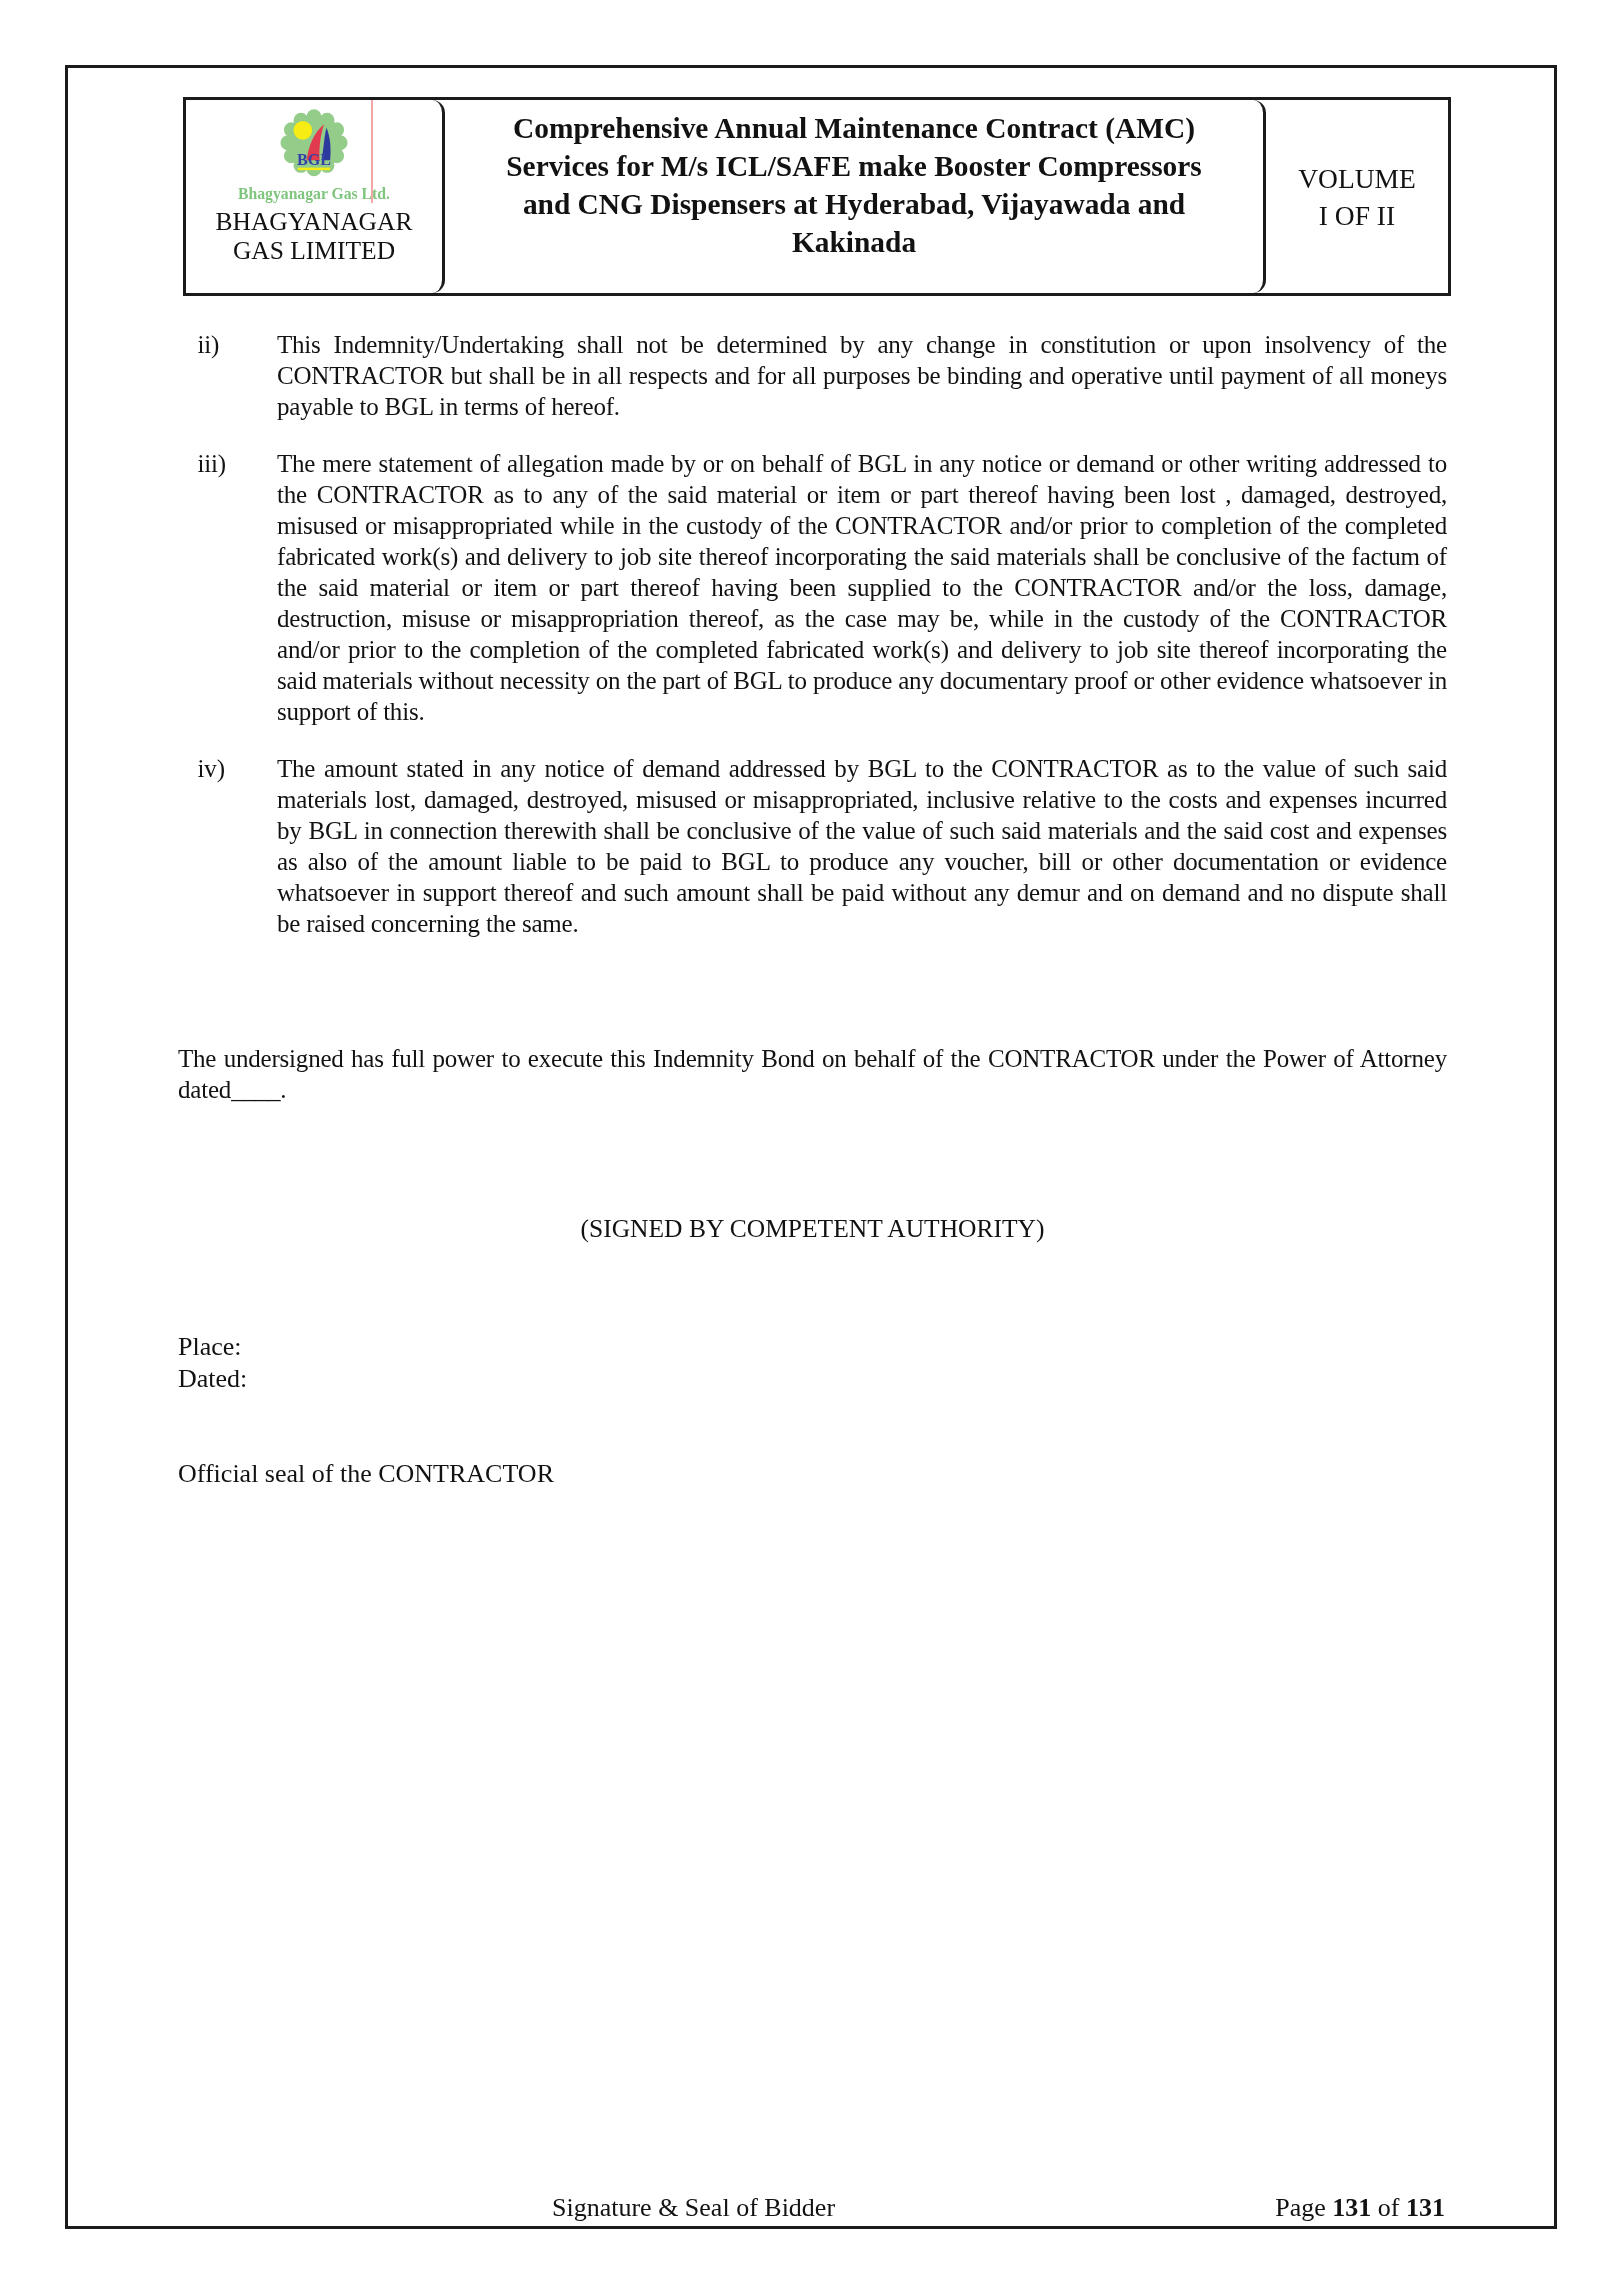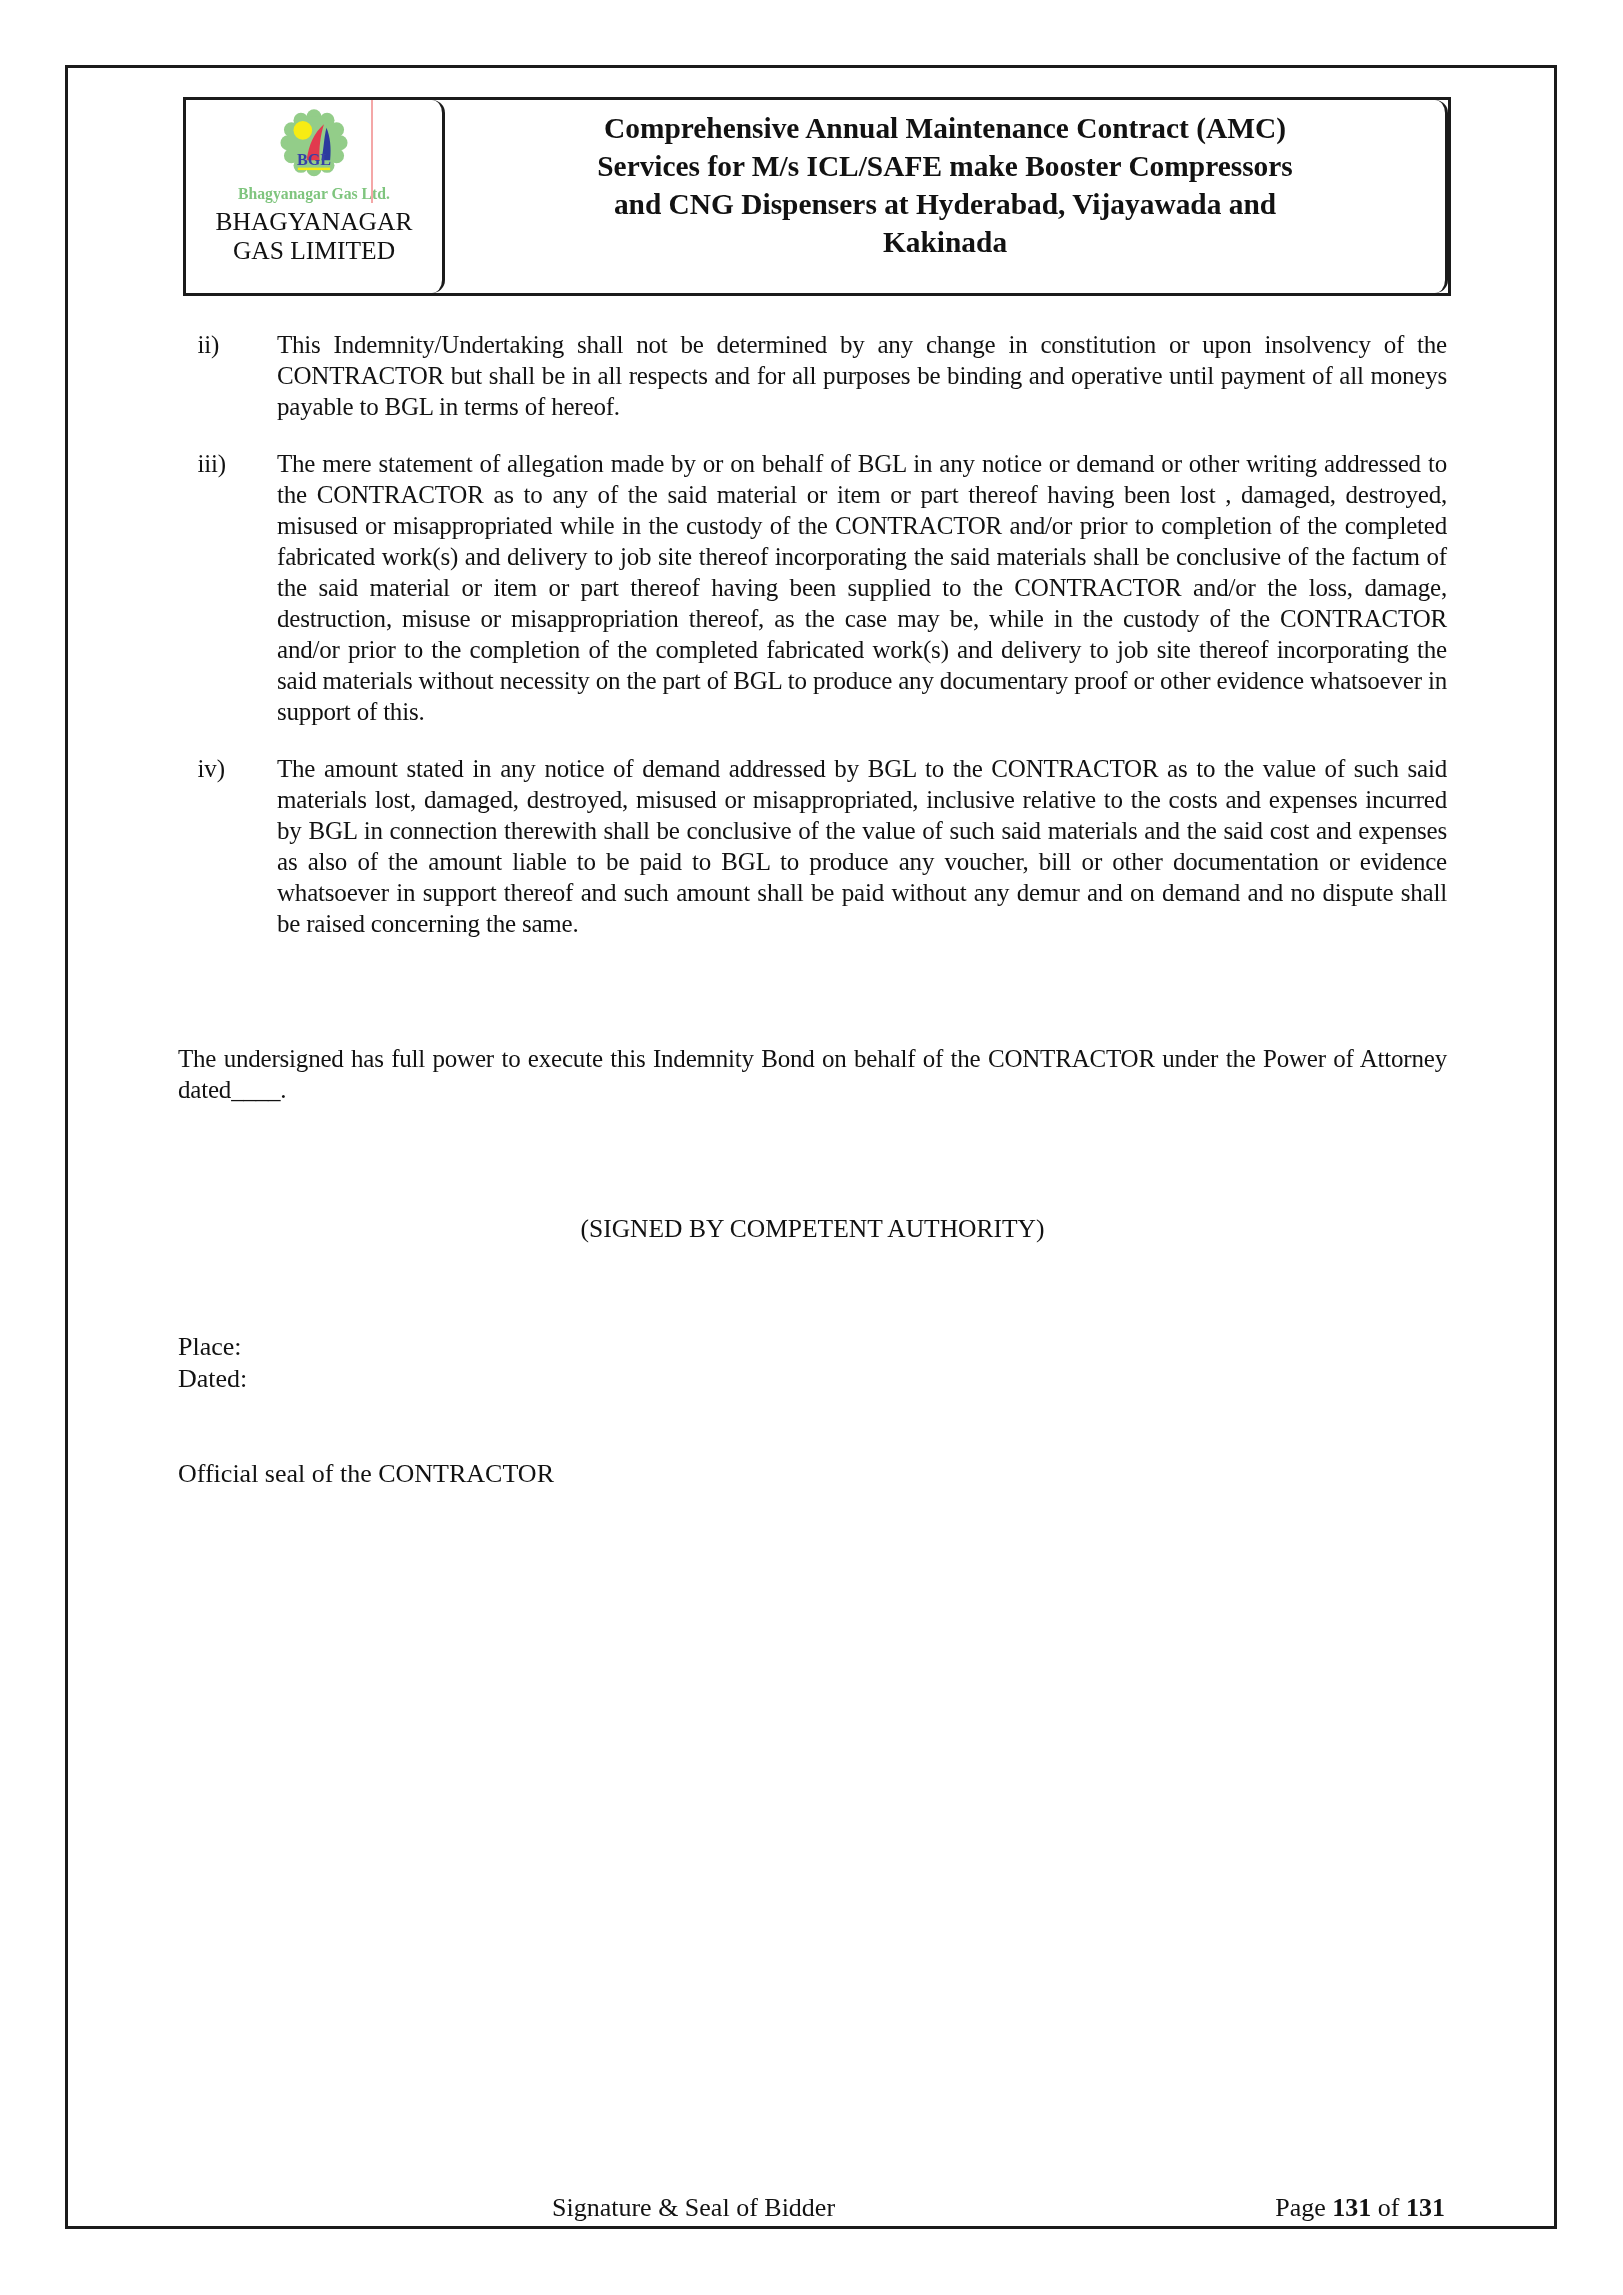--- a/index.html
+++ b/index.html
@@ -134,20 +134,24 @@
       <div class="pink-line"></div>
     </div>
 
     <div class="cell cell-title">
       <div>Comprehensive Annual Maintenance Contract (AMC)</div>
       <div>Services for M/s ICL/SAFE make Booster Compressors</div>
       <div>and CNG Dispensers at Hyderabad, Vijayawada and</div>
       <div>Kakinada</div>
     </div>
 
+    <div class="cell cell-volume">
+      <div>VOLUME</div>
+      <div>I OF II</div>
+    </div>
   </div>
 
   <div class="body-list">
     <div class="item">
       <span class="marker">ii)</span>
       <span>This Indemnity/Undertaking shall not be determined by any change in constitution or upon insolvency of the CONTRACTOR but shall be in all respects and for all purposes be binding and operative until payment of all moneys payable to BGL in terms of hereof.</span>
     </div>
     <div class="item">
       <span class="marker">iii)</span>
       <span>The mere statement of allegation made by or on behalf of BGL in any notice or demand or other writing addressed to the CONTRACTOR as to any of the said material or item or part thereof having been lost , damaged, destroyed, misused or misappropriated while in the custody of the CONTRACTOR and/or prior to completion of the completed fabricated work(s) and delivery to job site thereof incorporating the said materials shall be conclusive of the factum of the said material or item or part thereof having been supplied to the CONTRACTOR and/or the loss, damage, destruction, misuse or misappropriation thereof, as the case may be, while in the custody of the CONTRACTOR and/or prior to the completion of the completed fabricated work(s) and delivery to job site thereof incorporating the said materials without necessity on the part of BGL to produce any documentary proof or other evidence whatsoever in support of this.</span>

